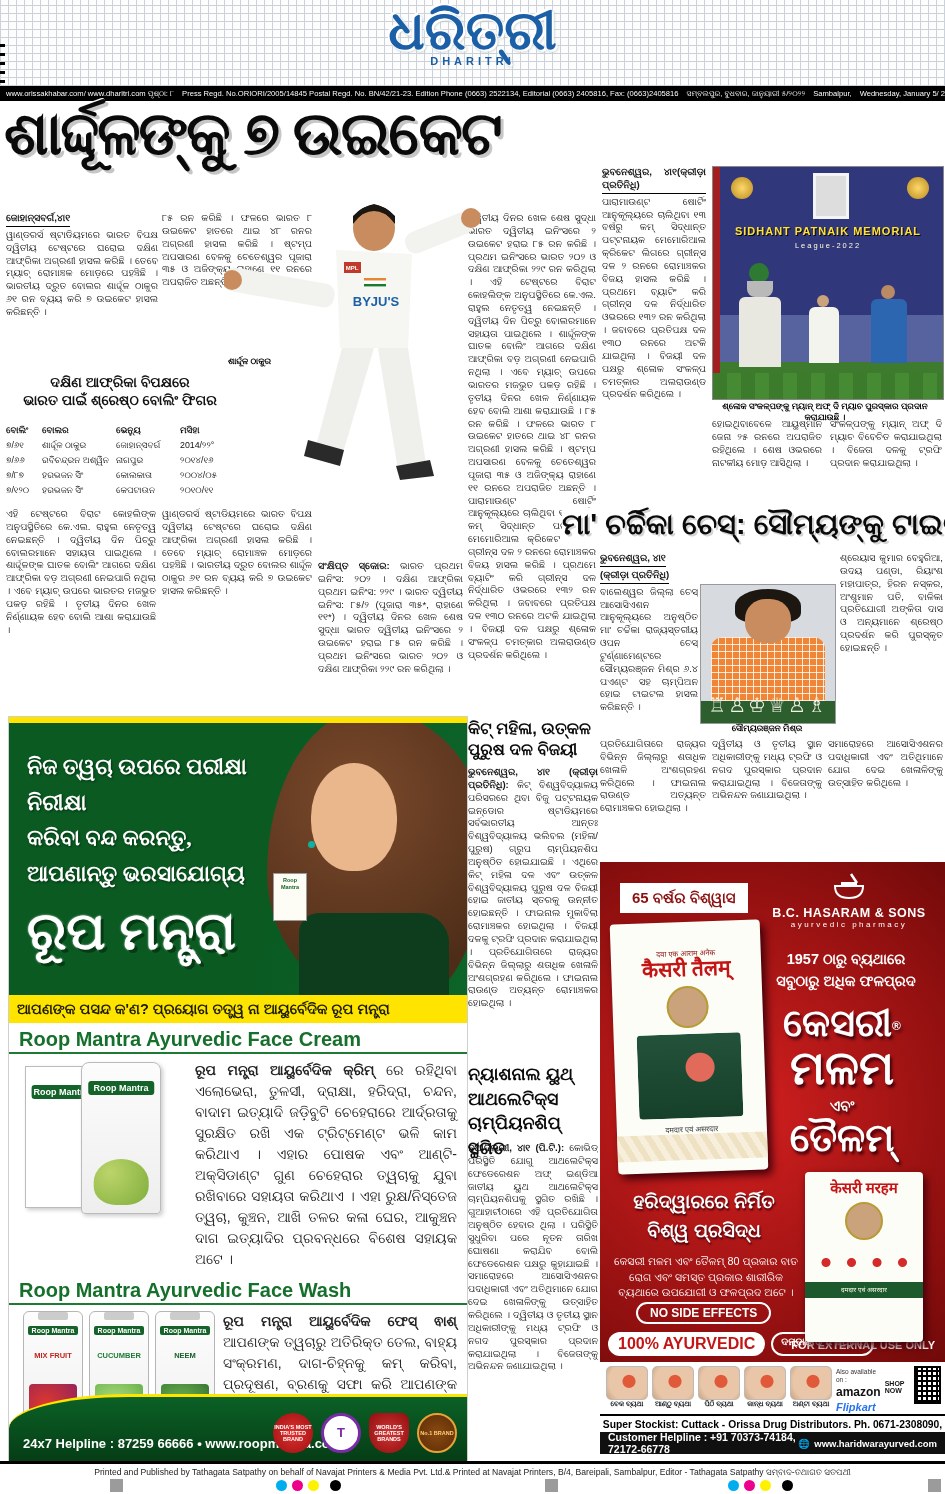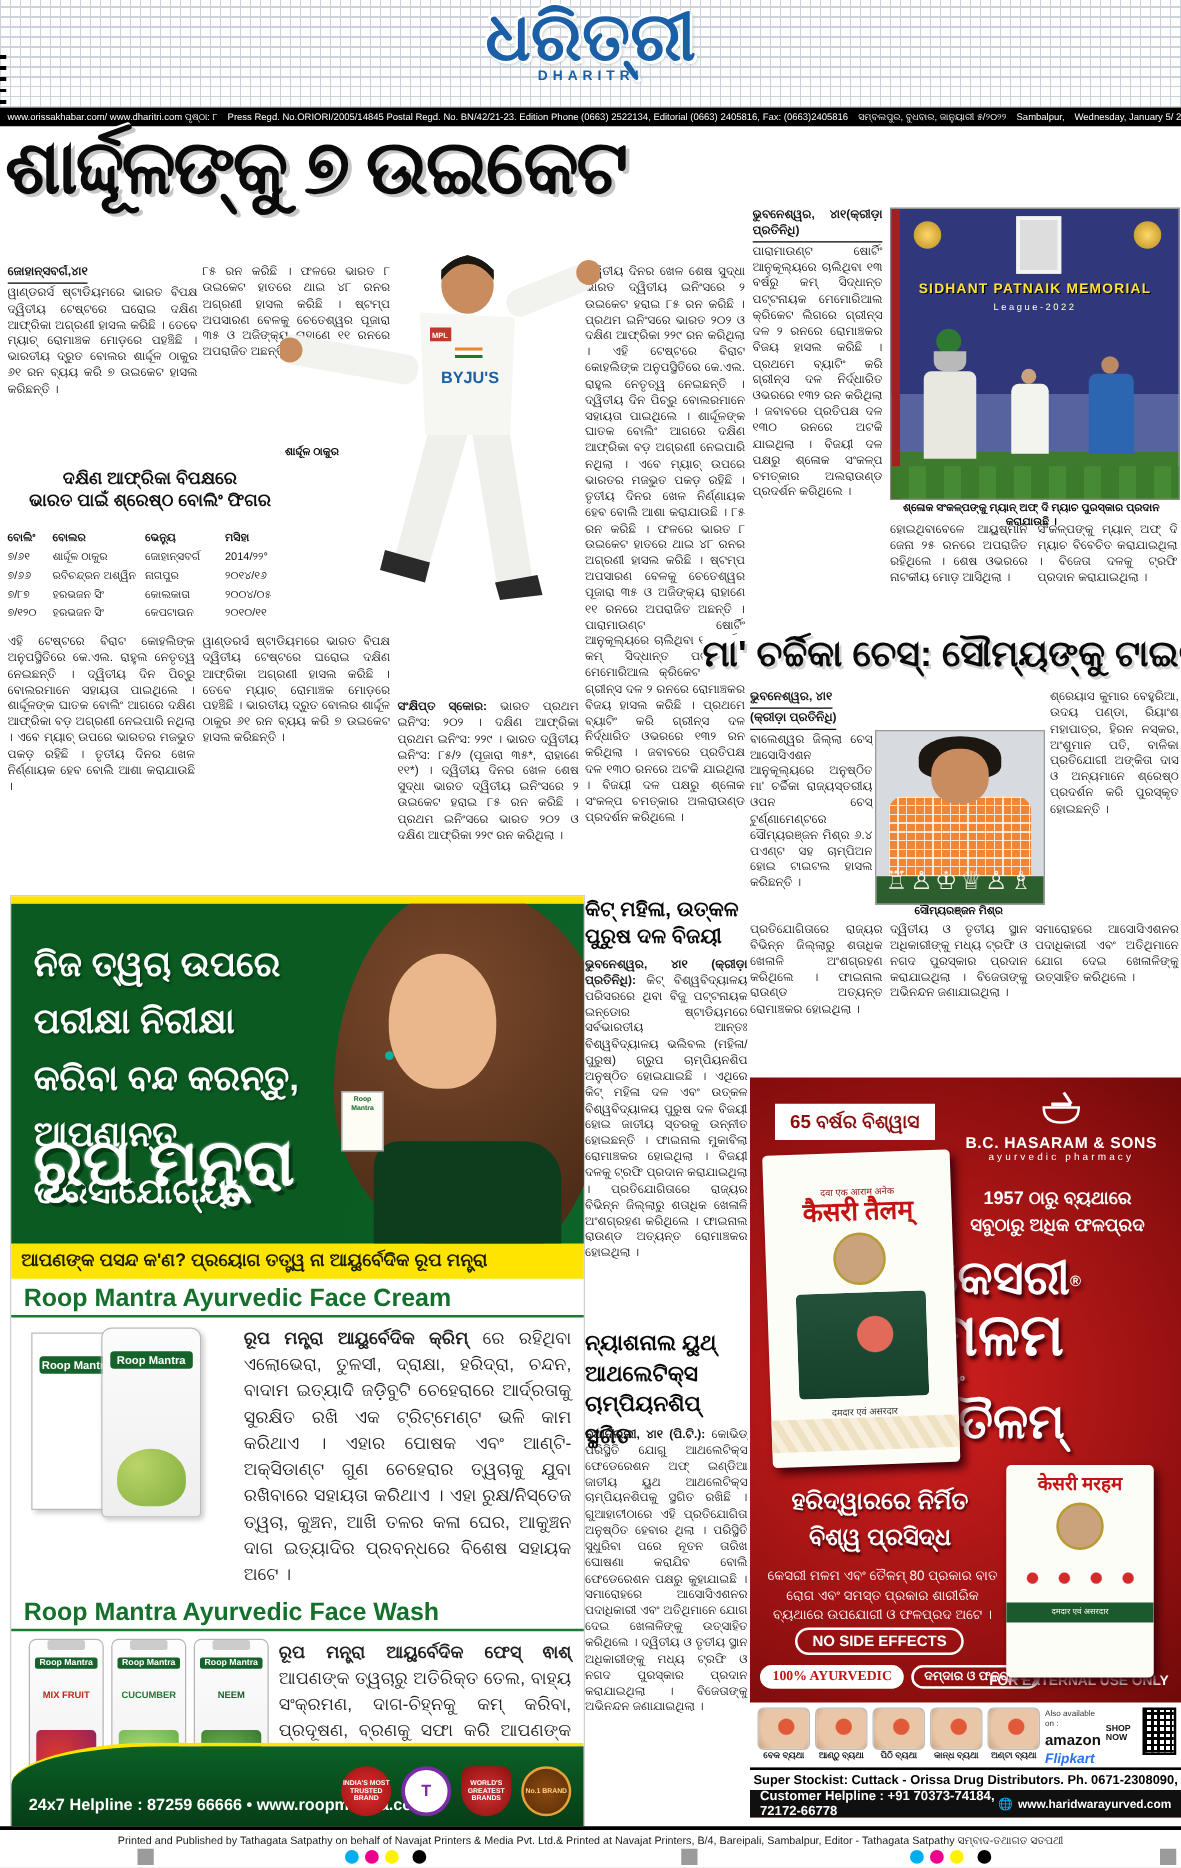--- a/index.html
+++ b/index.html
@@ -58,21 +58,21 @@
     background-image:repeating-linear-gradient(0deg,rgba(255,255,255,.8) 0 1px,transparent 1px 7px),
                      repeating-linear-gradient(90deg,rgba(255,255,255,.8) 0 1px,transparent 1px 7px);}
   .pc-board{left:0;bottom:0;width:100%;height:22px;background:#2c5e2e;}
   .pc-pieces{left:0;bottom:8px;width:100%;text-align:center;color:#f5f2e8;font-size:20px;letter-spacing:2px;line-height:1;}
   
   .player{left:224px;top:188px;width:256px;height:384px;z-index:3;pointer-events:none;}
   
   .ad-roop{left:8px;top:716px;width:458px;height:744px;background:#fff;border:1px solid #cfcfcf;}
   .roop-topline{left:0;top:0;width:100%;height:6px;background:#ffe400;}
   .roop-hero{left:0;top:6px;width:100%;height:272px;background:linear-gradient(100deg,#0a5a22 0 55%,#0c6429 100%);overflow:hidden;}
-  .roop-tag{left:18px;top:26px;width:260px;color:#fff;font-weight:800;font-size:28px;line-height:1.62;text-shadow:1px 1px 2px #03320f;}
+  .roop-tag{left:18px;top:26px;width:260px;color:#fff;font-weight:800;font-size:22px;line-height:1.62;text-shadow:1px 1px 2px #03320f;font-family:Liberation Serif, serif;}
   .roop-brand{left:18px;top:178px;width:300px;color:#fff;font-weight:800;font-size:52px;
     text-shadow:3px 3px 0 #063a14,0 0 2px #fff;}
   .woman-hair{right:-20px;top:-14px;width:220px;height:300px;border-radius:46% 54% 40% 60%/55% 45% 55% 45%;
     background:radial-gradient(circle at 40% 30%,#7b4a2c,#4e2d18 75%);}
   .woman-face{right:70px;top:40px;width:86px;height:108px;border-radius:50% 50% 46% 46%;background:#eab68c;}
   .woman-top{right:18px;top:190px;width:150px;height:82px;border-radius:20px 30px 0 0;background:#0d3d1c;}
   .woman-box{right:160px;top:150px;width:34px;height:48px;background:#fdfdf5;border:1px solid #999;
     font-size:5.5px;font-weight:800;color:#15632a;text-align:center;line-height:1.2;padding-top:3px;box-sizing:border-box;}
   .woman-ear{right:152px;top:118px;width:7px;height:7px;border-radius:50%;background:#0fb0a0;}
   .roop-strip{left:0;top:278px;width:100%;height:28px;background:#ffe400;color:#1c1c00;font-weight:800;
@@ -110,21 +110,21 @@
   .b4{background:radial-gradient(#8a4a12,#5a2c06);border:2px solid #e8a23a;box-sizing:border-box;color:#ffd27a;}
   
   .ad-kesari{left:600px;top:862px;width:345px;height:592px;overflow:hidden;
     background:radial-gradient(circle at 38% 42%,#d62020,#8e0f0f 60%,#560505 100%);}
   .kes-trust{left:20px;top:24px;background:#fff;color:#8c0f0f;font-weight:800;font-size:15px;
     padding:3px 12px;box-shadow:0 -3px 0 #fff,0 3px 0 #fff;}
   .kes-co{right:10px;top:10px;width:172px;text-align:center;color:#fff;}
   .kes-co .nm{font-size:12.5px;font-weight:800;letter-spacing:.5px;}
   .kes-co .sub{font-size:8px;letter-spacing:2.5px;}
   .kes-slogan{right:10px;top:86px;width:178px;text-align:center;color:#fff;font-weight:800;font-size:14.5px;line-height:1.55;}
-  .kes-big{right:8px;top:142px;width:190px;color:#fff;font-weight:800;line-height:1.04;
+  .kes-big{right:8px;top:142px;width:190px;text-align:center;color:#fff;font-weight:800;line-height:1.04;
     text-shadow:2px 3px 3px #40000a;}
   .kes-big .b1x{font-size:38px;}
   .kes-big .sup{font-size:12px;vertical-align:super;}
   .kes-big .b2x{font-size:47px;}
   .kes-big .b3x{font-size:15px;display:block;margin:6px 0 4px 0;}
   .kes-big .b4x{font-size:39px;}
   .tailam{left:14px;top:60px;width:150px;height:250px;background:#fdfdf8;border-radius:4px;transform:rotate(-2deg);
     box-shadow:4px 5px 8px #40000a;overflow:hidden;text-align:center;}
   .tailam .t1{font-size:7.5px;color:#8c0f0f;margin-top:26px;}
   .tailam .t2{font-family:"Liberation Serif",serif;font-size:21px;font-weight:800;color:#c41414;line-height:1.05;}
@@ -138,21 +138,21 @@
   .marham .m1{font-family:"Liberation Serif",serif;font-size:15px;font-weight:800;color:#c41414;line-height:1.1;margin-top:8px;}
   .marham .face{margin:5px auto 0 auto;width:34px;height:34px;border-radius:50%;background:#caa27c;border:2px solid #b79b34;}
   .marham .strip{margin:6px auto 0 auto;width:100px;height:30px;display:flex;gap:2px;}
   .marham .strip i{flex:1;background:linear-gradient(#e8c9ad,#b97f62);border-radius:2px;
     background-image:radial-gradient(circle at 50% 55%,#d42a2a 0 4px,transparent 5px);}
   .marham .mb{height:16px;background:#1c5a2e;margin-top:6px;color:#ffe;font-size:6.5px;line-height:16px;}
   .kes-made{left:8px;top:326px;width:192px;text-align:center;color:#fff;font-weight:800;font-size:19px;line-height:1.5;
     text-shadow:1px 2px 2px #40000a;}
   .kes-body{left:8px;top:392px;width:196px;text-align:center;color:#fff;font-size:10.8px;line-height:1.45;}
   .pill{border:2px solid #fff;border-radius:14px;color:#fff;font-weight:800;font-size:12px;padding:2px 12px;display:inline-block;}
-  .pill-solid{background:#fff;color:#c41414;border-radius:14px;font-weight:800;font-size:11px;padding:3px 10px;display:inline-block;font-family:Liberation Serif, serif;}
+  .pill-solid{background:#fff;color:#c41414;border-radius:14px;font-weight:800;font-size:16px;padding:3px 10px;display:inline-block;}
   .kes-nse{left:36px;top:440px;}
   .kes-pills{left:8px;top:470px;display:flex;gap:6px;}
   .kes-ext{right:10px;top:477px;color:#fff;font-weight:700;font-size:11px;}
   .kes-strip{left:0;top:500px;width:100%;height:52px;background:#fff;display:flex;align-items:flex-start;
     padding:4px 4px 0 6px;box-sizing:border-box;gap:4px;}
   .pain{width:42px;text-align:center;font-size:7px;font-weight:800;color:#111;}
   .pain .im{width:40px;height:32px;border-radius:5px;border:1px solid #bbb;
     background:radial-gradient(circle at 55% 45%,#e05a3a 0 6px,#e9c6a8 7px 70%,#caa27c 100%);}
   .avail{width:66px;font-size:6.5px;color:#333;line-height:1.3;padding-top:2px;}
   .avail .amz{font-size:12px;font-weight:800;color:#111;}

